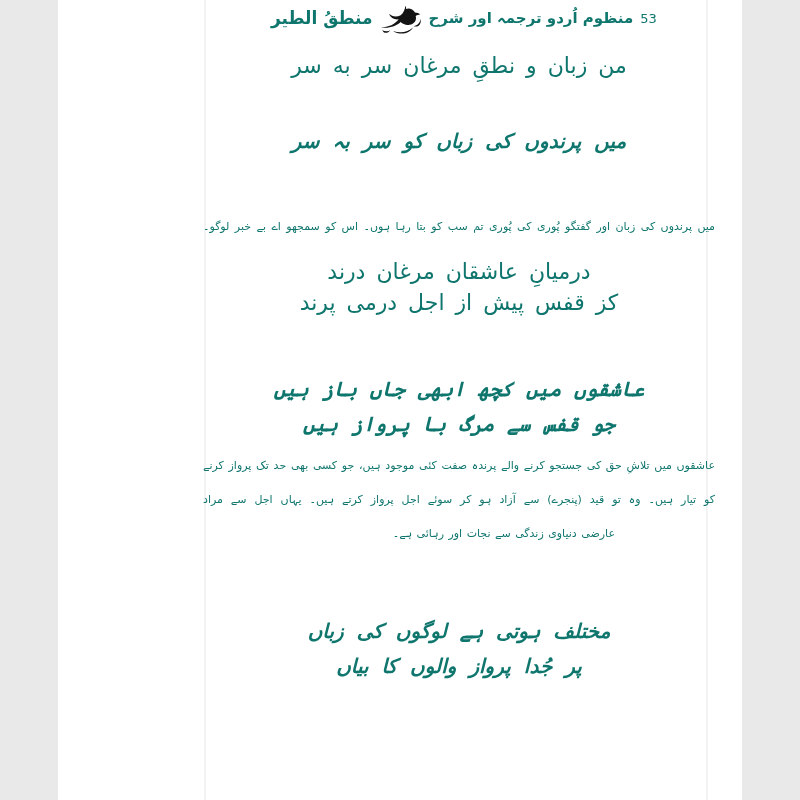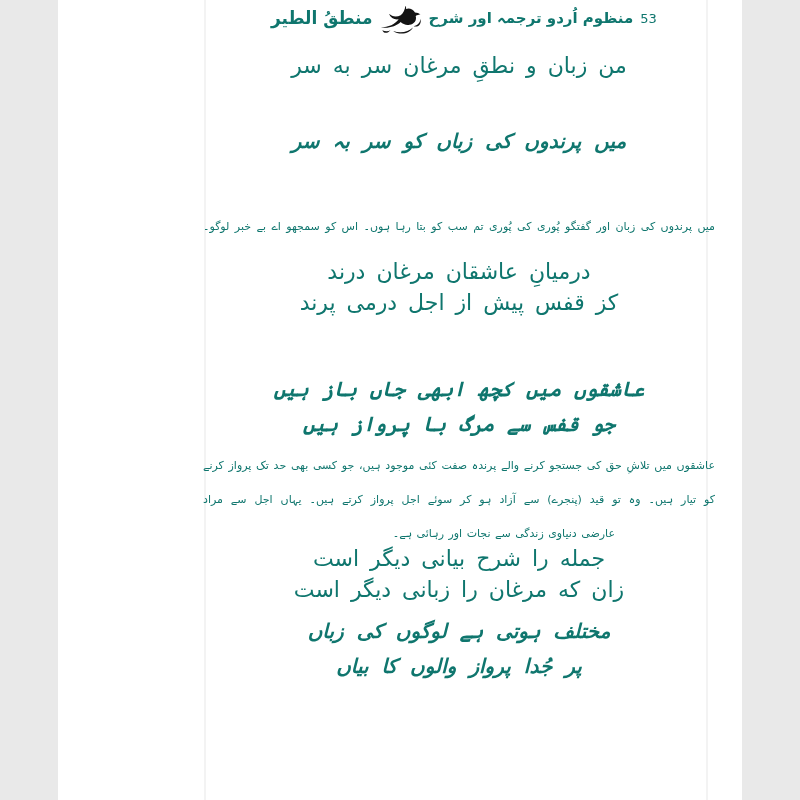--- a/index.html
+++ b/index.html
@@ -110,23 +110,19 @@
     <div class="vline">عاشقوں میں کچھ ابھی جاں باز ہیں</div>
     <div class="vline">جو قفس سے مرگ با پرواز ہیں</div>
   </section>
 
   <section id="prose-2" class="block prose">
     <div class="pline">عاشقوں میں تلاشِ حق کی جستجو کرنے والے پرندہ صفت کئی موجود ہیں، جو کسی بھی حد تک پرواز کرنے</div>
     <div class="pline">کو تیار ہیں۔ وہ تو قید (پنجرے) سے آزاد ہو کر سوئے اجل پرواز کرتے ہیں۔ یہاں اجل سے مراد</div>
     <div class="pline short">عارضی دنیاوی زندگی سے نجات اور رہائی ہے۔</div>
   </section>
 
-  <section id="persian-3" class="block couplet persian">
-    <div class="vline">جمله را شرح بیانی دیگر است</div>
-    <div class="vline">زان که مرغان را زبانی دیگر است</div>
-  </section>
 
   <section id="urdu-3" class="block couplet urdu">
     <div class="vline">مختلف ہوتی ہے لوگوں کی زباں</div>
     <div class="vline">پر جُدا پرواز والوں کا بیاں</div>
   </section>
 
 </div>
 
 </body></html>

